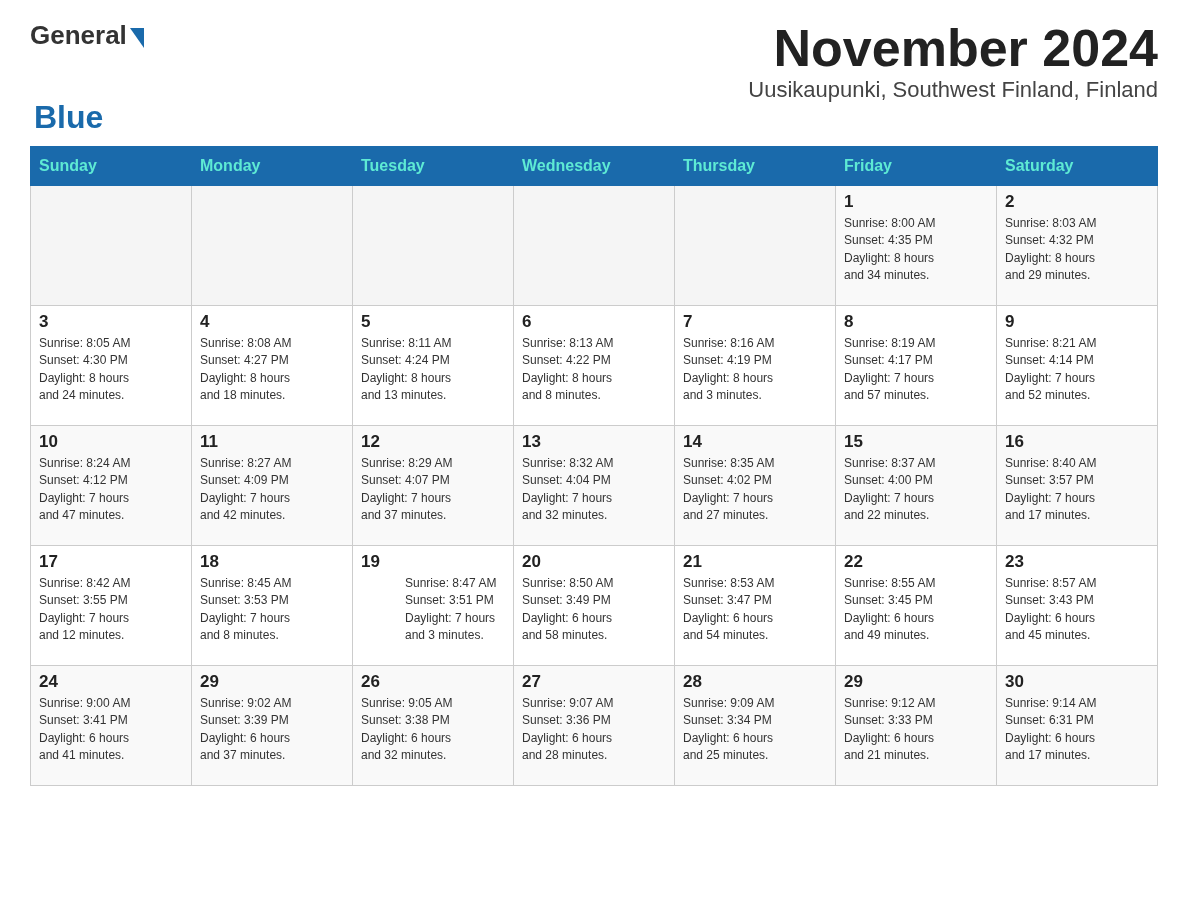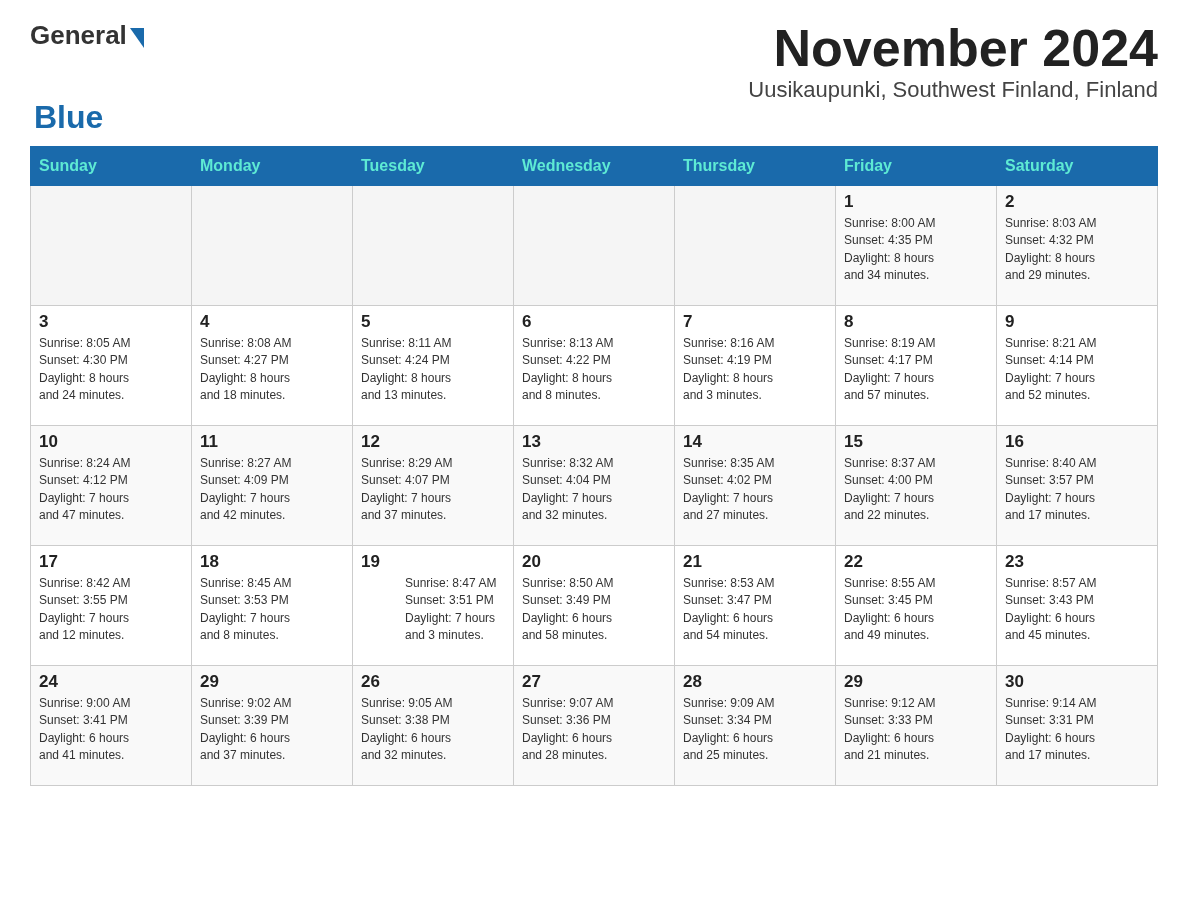--- a/index.html
+++ b/index.html
@@ -350,19 +350,19 @@
         <td>
           <span class="day-number">29</span>
           <div class="day-info" style="white-space: pre-line;">Sunrise: 9:12 AM
 Sunset: 3:33 PM
 Daylight: 6 hours
 and 21 minutes.</div>
         </td>
         <td>
           <span class="day-number">30</span>
           <div class="day-info" style="white-space: pre-line;">Sunrise: 9:14 AM
-Sunset: 3:31 PM
+Sunset: 6:31 PM
 Daylight: 6 hours
 and 17 minutes.</div>
         </td>
       </tr>
     </tbody>
 </table>
 
 </body></html>

